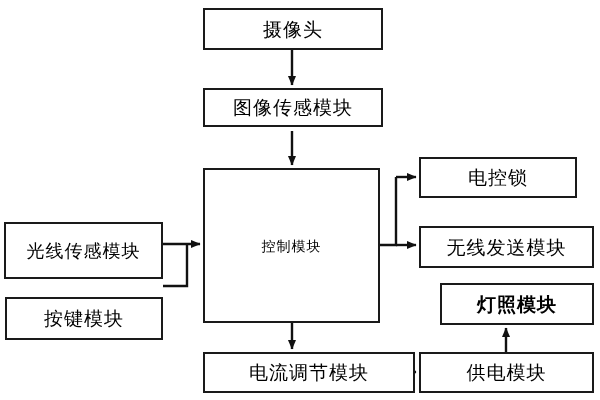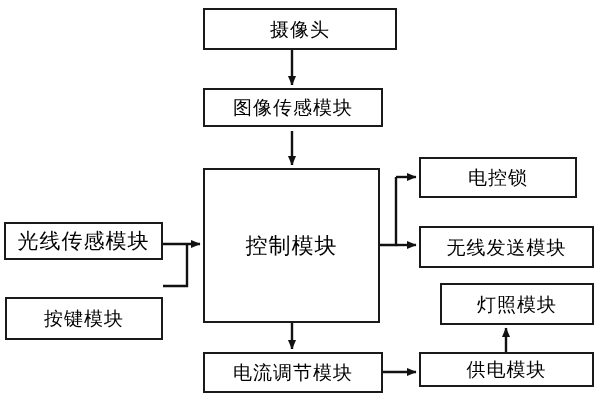--- a/index.html
+++ b/index.html
@@ -17,30 +17,30 @@
     background:#ffffff;
     display:flex;
     align-items:center;
     justify-content:center;
     color:#000000;
     line-height:1;
     letter-spacing:1px;
     white-space:nowrap;
   }
   .node span{display:block;}
-  .n-camera{left:203px;top:8px;width:194px;height:42px;font-size:19px;}
+  .n-camera{left:203px;top:8px;width:180px;height:42px;font-size:19px;}
   .n-image{left:203px;top:88px;width:180px;height:39px;font-size:19px;}
-  .n-control{left:203px;top:168px;width:177px;height:155px;font-size:22px;}
-  .n-light{left:4px;top:222px;width:159px;height:38px;font-size:21px;align-items:center;}
+  .n-control{left:203px;top:168px;width:177px;height:155px;font-size:14px;}
+  .n-light{left:4px;top:222px;width:159px;height:57px;font-size:18px;align-items:center;}
   .n-key{left:5px;top:297px;width:158px;height:43px;font-size:19px;justify-content:center;}
   .n-lock{left:419px;top:157px;width:158px;height:41px;font-size:19px;}
   .n-wireless{left:419px;top:226px;width:175px;height:42px;font-size:19px;}
-  .n-lamp{left:440px;top:283px;width:154px;height:42px;font-size:19px;}
-  .n-power{left:419px;top:352px;width:175px;height:35px;font-size:19px;text-align:right;}
-  .n-current{left:203px;top:352px;width:180px;height:41px;font-size:19px;}
+  .n-lamp{left:440px;top:283px;width:154px;height:42px;font-size:19px;font-weight:bold;}
+  .n-power{left:419px;top:352px;width:175px;height:41px;font-size:19px;text-align:right;}
+  .n-current{left:203px;top:352px;width:212px;height:41px;font-size:19px;}
   #wires{position:absolute;left:0;top:0;width:600px;height:400px;pointer-events:none;}
 </style>
 </head>
 <body>
 
 <div id="canvas">
 
   <svg id="wires" viewBox="0 0 600 400" xmlns="http://www.w3.org/2000/svg">
     <defs>
       <marker id="ah" markerWidth="11" markerHeight="11" refX="9.4" refY="4.2" orient="auto" markerUnits="userSpaceOnUse">

